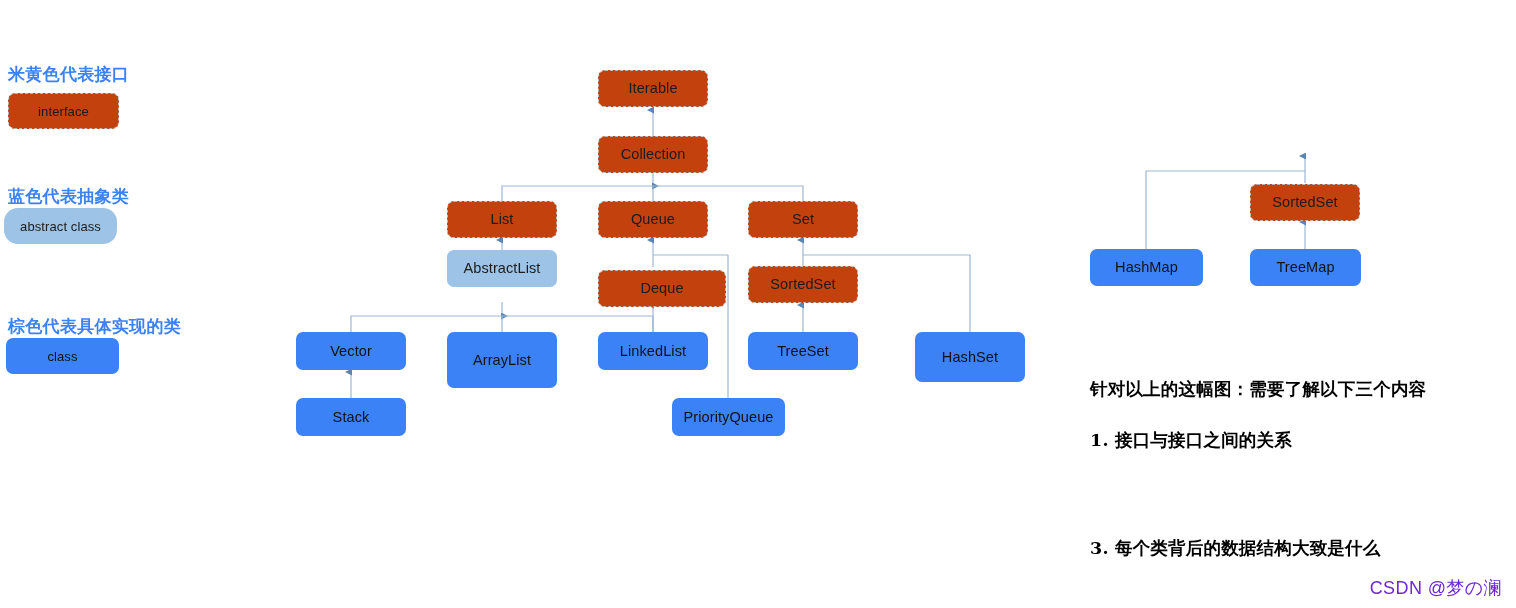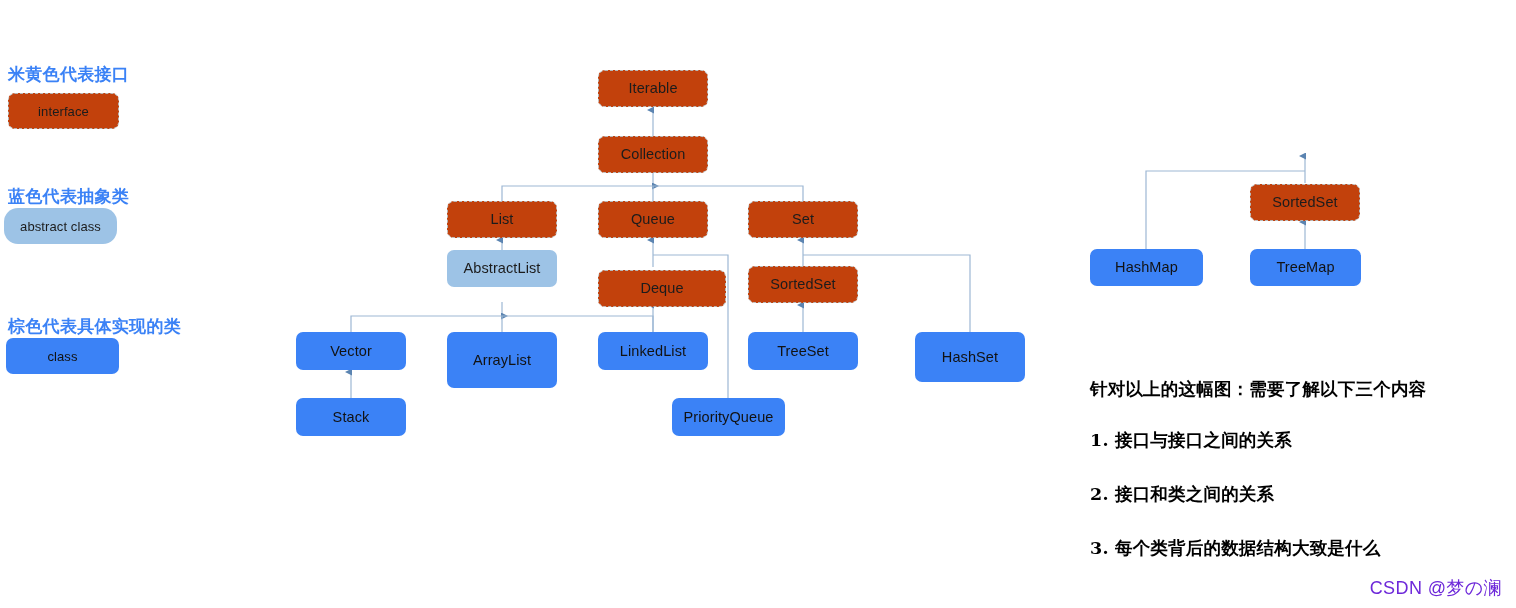--- a/index.html
+++ b/index.html
@@ -192,18 +192,17 @@
 
 
   <div class="node interface" style="left:1250px; top:184px; width:110px; height:37px;">SortedSet</div>
 
   <div class="node klass" style="left:1090px; top:249px; width:113px; height:37px;">HashMap</div>
 
   <div class="node klass" style="left:1250px; top:249px; width:111px; height:37px;">TreeMap</div>
 
   <div class="note-line" style="left:1090px; top:377px;">针对以上的这幅图：需要了解以下三个内容</div>
   <div class="note-line" style="left:1090px; top:428px;">1. 接口与接口之间的关系</div>
-  <div class="note-line" style="left:1090px; top:482px;">2. 接口和类之间的关系</div>
   <div class="note-line" style="left:1090px; top:536px;">3. 每个类背后的数据结构大致是什么</div>
 
   <div id="watermark">CSDN @梦の澜</div>
 
 </div>
 
 </body></html>

